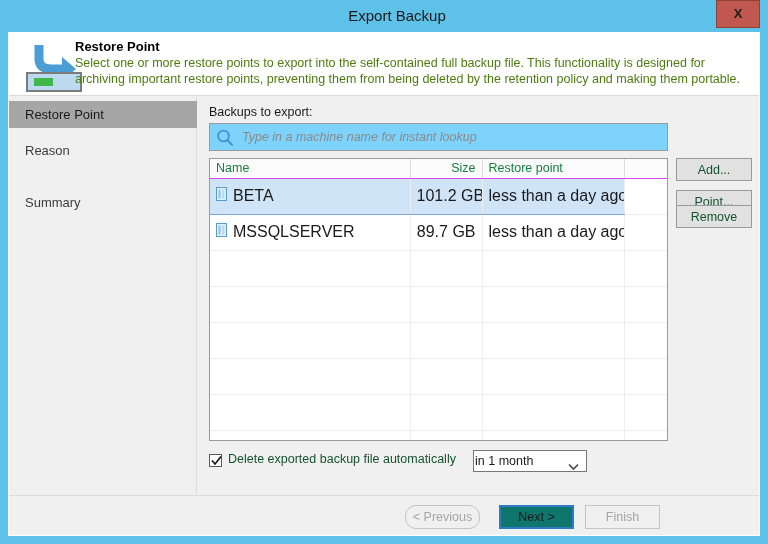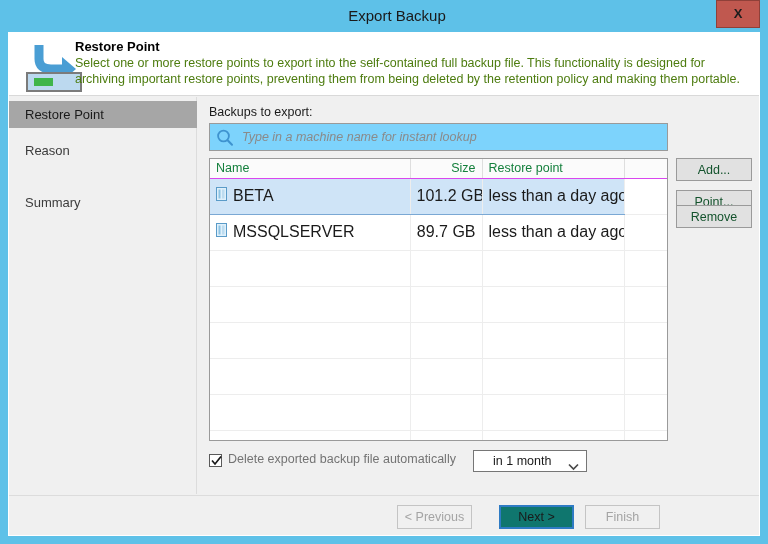--- a/index.html
+++ b/index.html
@@ -218,34 +218,34 @@
     width: 13px; height: 13px;
     background: #ffffff;
     border: 1px solid #5a5a5a;
     cursor: pointer;
   }
   #del-checkbox svg { position: absolute; left: 0px; top: -1px; }
   #del-label {
     position: absolute;
     left: 19px; top: 2px;
     font-size: 12.5px;
-    color: #737373;
+    color: #14532d;
     cursor: pointer;
   }
   #period-select {
     position: absolute;
     left: 264px; top: 0px;
     width: 114px; height: 22px;
     background: #ffffff;
     border: 1px solid #767676;
     cursor: pointer;
   }
   #period-value {
     position: absolute;
-    left: 19px; top: 0; height: 36px; line-height: 20px;
+    left: 1px; top: 0; height: 36px; line-height: 20px;
     font-size: 12.5px;
     color: #1a1a1a;
   }
   #period-arrow { position: absolute; right: 7px; top: 6px; }
 
   
   #footer {
     position: absolute;
     left: 0; top: 462px;
     width: 750px; height: 40px;
@@ -452,19 +452,19 @@
             <svg width="11" height="8" viewBox="0 0 11 8">
               <polyline points="1,1.5 5.5,6 10,1.5" stroke="#4a4a4a" stroke-width="1.7" fill="none"></polyline>
             </svg>
           </div>
         </div>
       </div>
 
     </div>
 
     <div id="footer">
-      <button class="fbtn disabled" style="left:388px;">&lt; Previous</button>
+      <button class="fbtn disabled" style="left:396px;border-radius:11px;">&lt; Previous</button>
       <button class="fbtn default" style="left:490px;">Next &gt;</button>
       <button class="fbtn disabled" style="left:576px;">Finish</button>
     </div>
 
   </div>
 </div>
 
 </body></html>

